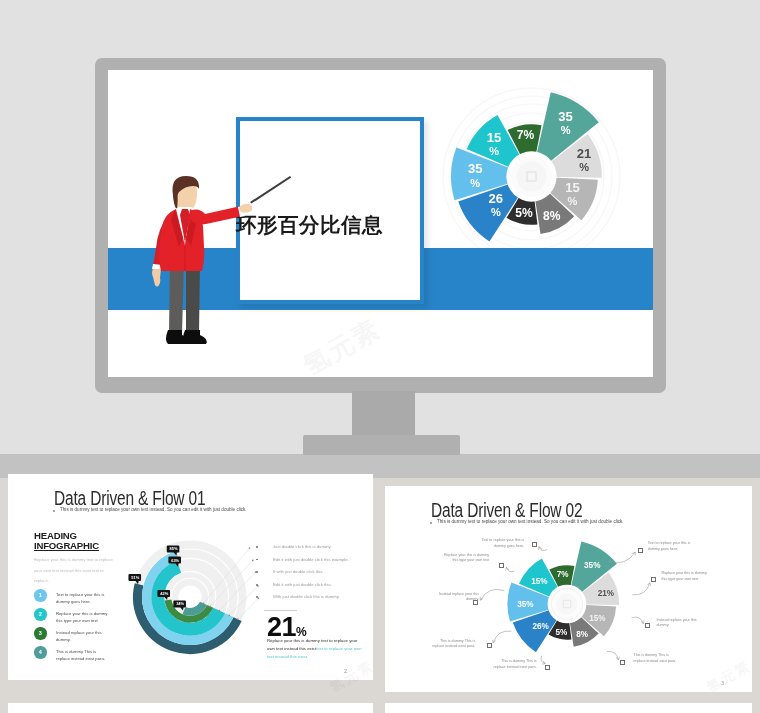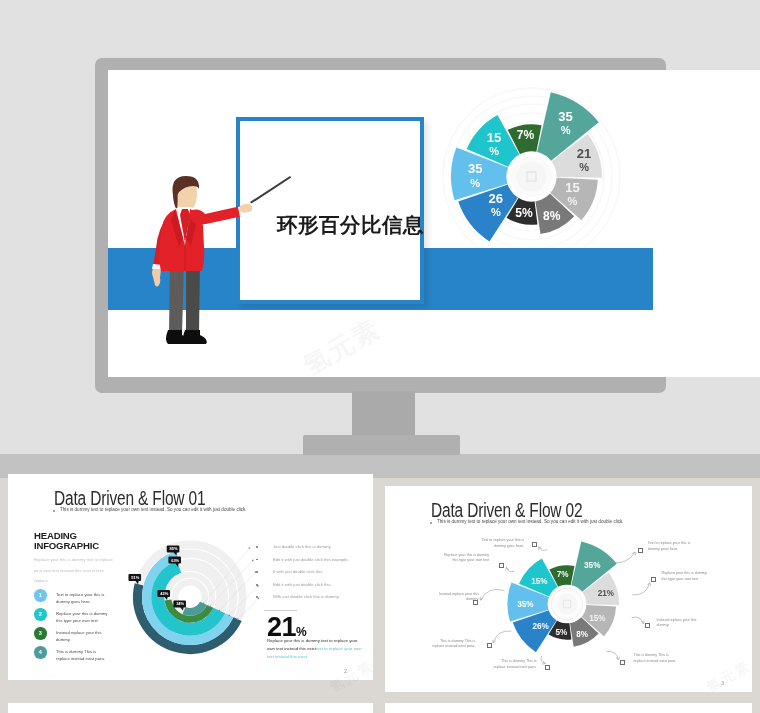--- a/index.html
+++ b/index.html
@@ -3,30 +3,30 @@
 <meta charset="utf-8">
 <style>
   html,body{margin:0;padding:0;}
   body{width:760px;height:713px;background:#e1e1e1;font-family:"Liberation Sans",sans-serif;overflow:hidden;position:relative;}
   .top-area{position:absolute;left:0;top:0;width:760px;height:454px;background:#e1e1e1;}
   .gray-band{position:absolute;left:0;top:454px;width:760px;height:24px;background:#c2c2c3;}
   .lower-area{position:absolute;left:0;top:478px;width:760px;height:235px;background:#dbd7d2;}
 
   
   .monitor{position:absolute;left:95px;top:58px;width:571px;height:335px;background:#b0b0b0;border-radius:7px;}
-  .screen{position:absolute;left:13px;top:12px;width:652px;height:307px;background:#ffffff;overflow:hidden;}
+  .screen{position:absolute;left:13px;top:12px;width:545px;height:307px;background:#ffffff;overflow:hidden;}
   .stand-neck{position:absolute;left:352px;top:391px;width:63px;height:45px;background:#aaaaaa;}
   .stand-base{position:absolute;left:303px;top:435px;width:157px;height:20px;background:#b0b0b0;border-radius:2px 2px 0 0;}
 
   
   .hero-band{position:absolute;z-index:2;left:0;top:178px;width:545px;height:62px;background:#2884c8;}
 
   
   .title-box{position:absolute;z-index:3;left:128px;top:47px;width:188px;height:187px;background:#ffffff;border:4px solid #2884c8;box-sizing:border-box;box-shadow:4px 4px 6px rgba(0,0,0,.10);}
-  .title-text{position:absolute;z-index:4;left:128px;top:142px;width:188px;text-align:right;font-weight:bold;font-size:20.5px;line-height:25px;color:#1a1a1a;letter-spacing:0.5px;}
+  .title-text{position:absolute;z-index:4;left:128px;top:142px;width:188px;text-align:left;font-weight:bold;font-size:20.5px;line-height:25px;color:#1a1a1a;letter-spacing:0.5px;}
   .hero-wheel{position:absolute;z-index:1;left:333px;top:16px;width:181px;height:181px;}
   .presenter{position:absolute;left:44px;top:106px;width:100px;height:170px;z-index:5;}
   .pointer-stick{position:absolute;left:132px;top:100px;width:56px;height:40px;z-index:6;}
 
   
 
 
   .wm{position:absolute;font-weight:bold;color:rgba(0,0,0,0.035);letter-spacing:2px;transform:rotate(-30deg);pointer-events:none;}
   .wm-hero{left:300px;top:330px;font-size:26px;z-index:9;}
   .wm-s1{left:328px;top:668px;font-size:14px;z-index:9;}
@@ -34,21 +34,21 @@
   
   .slide{position:absolute;background:#fff;overflow:hidden;}
   .sl-title{position:absolute;font-size:17.5px;color:#2b2b2b;font-weight:400;letter-spacing:-0.2px;white-space:nowrap;transform:scale(0.886,1.13);transform-origin:left top;}
   .sl-sub{position:absolute;font-size:4.6px;color:#4a4a4a;white-space:nowrap;}
   .sl-bullet{position:absolute;width:2px;height:2px;background:#888;border-radius:50%;}
   .sl-page{position:absolute;font-size:5.5px;color:#9a9a9a;}
 
 
   
   .s1-head{position:absolute;left:26px;top:56px;font-size:9.6px;font-weight:bold;color:#1d1d1d;letter-spacing:-0.2px;}
-  .s1-head2{position:absolute;left:26px;top:66px;font-size:9.6px;font-weight:bold;color:#1d1d1d;letter-spacing:-0.2px;}
+  .s1-head2{position:absolute;left:26px;top:66px;font-size:9.6px;font-weight:bold;color:#1d1d1d;letter-spacing:-0.2px;text-decoration:underline;}
   .s1-lead{position:absolute;left:26px;top:81px;width:80px;font-size:4.2px;line-height:2.5;color:#bcbcbc;}
   .s1-steps{position:absolute;left:26px;top:115px;width:105px;}
   .s1-step{position:relative;height:19px;}
   .s1-num{position:absolute;left:0;top:0;width:12.5px;height:12.5px;border-radius:50%;color:#fff;font-size:5.5px;font-weight:bold;display:flex;align-items:center;justify-content:center;}
   .s1-stxt{position:absolute;left:22px;top:1.5px;width:55px;font-size:4.2px;line-height:1.75;color:#4a4a4a;}
   .s1-chart{position:absolute;left:112px;top:53px;width:140px;height:140px;overflow:visible;}
   .s1-bullets{position:absolute;left:241px;top:70px;width:120px;}
   .s1-bl{position:relative;height:12.6px;font-size:4.2px;color:#999999;padding-left:24px;}
   .s1-bd{position:absolute;left:7px;top:2px;width:1.8px;height:1.8px;border-radius:50%;background:#707070;}
   .s1-hr{position:absolute;left:256px;top:136px;width:33px;height:1px;background:#cfcfcf;}

